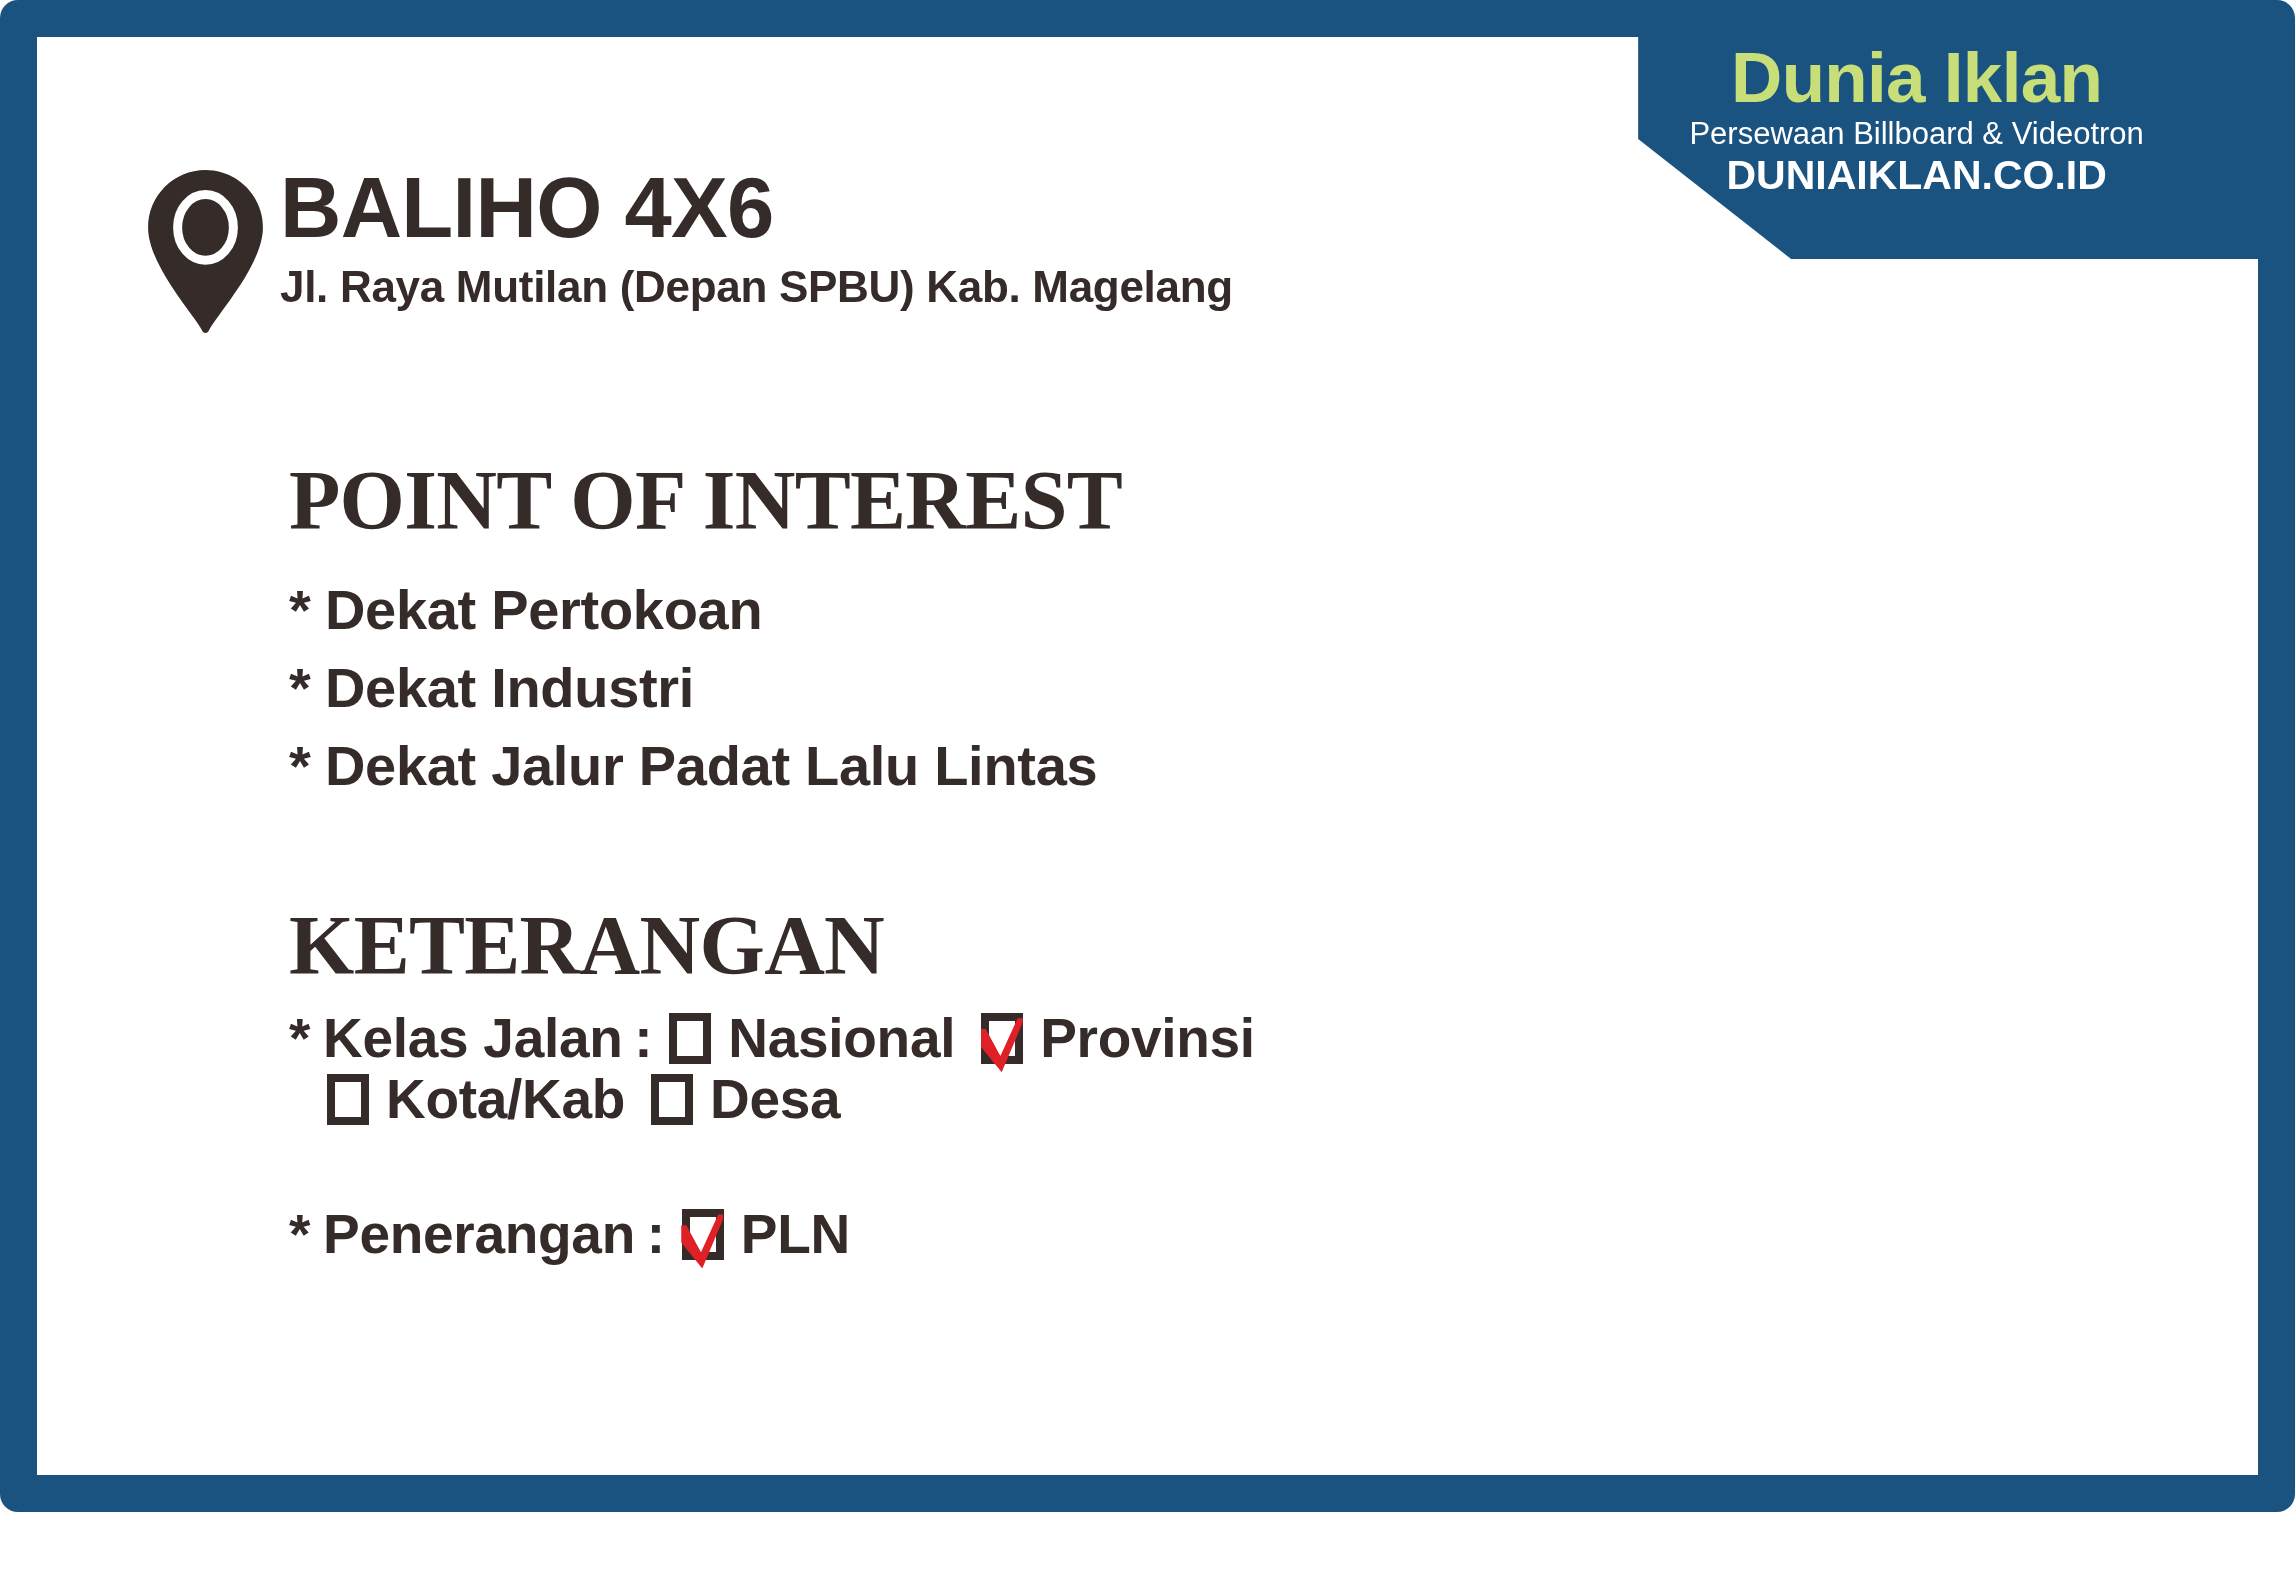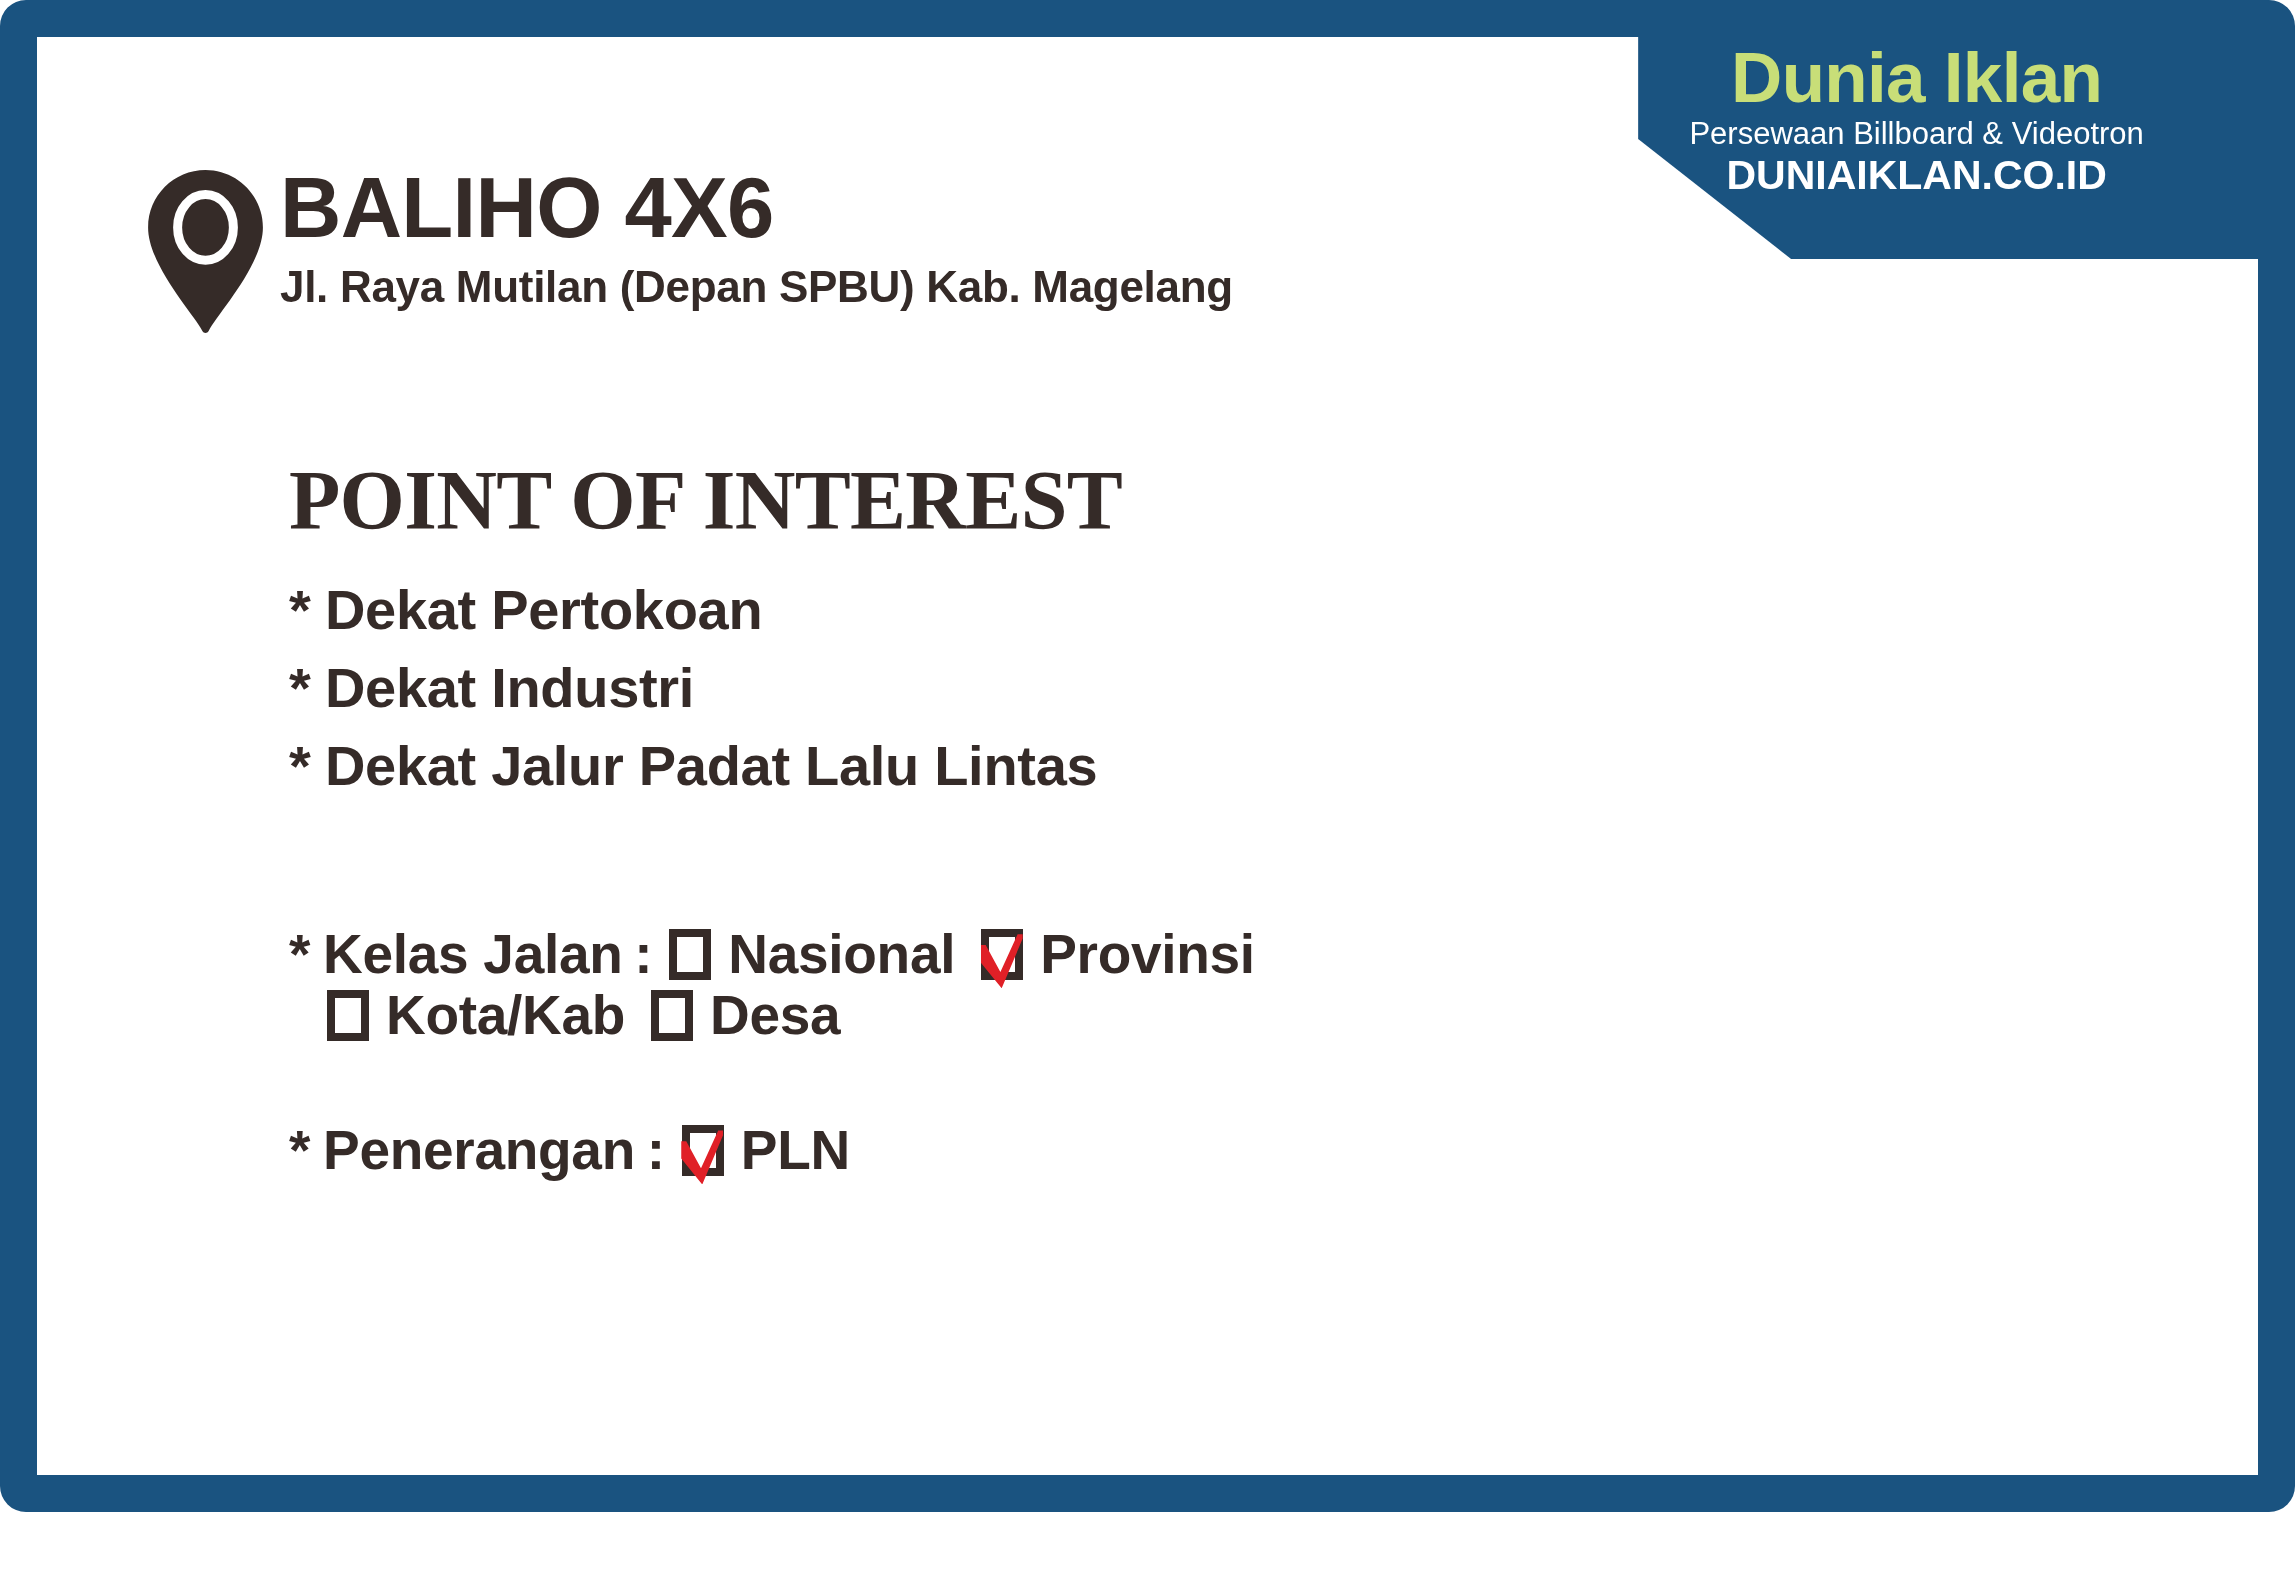--- a/index.html
+++ b/index.html
@@ -16,21 +16,21 @@
 
   
   #card {
     position: absolute;
     left: 0px;
     top: 0px;
     width: 2295px;
     height: 1512px;
     box-sizing: border-box;
     border: 37px solid #1a5380;
-    border-radius: 26px;
+    border-radius: 18px;
     background: #ffffff;
     overflow: hidden;
   }
 
   
   #card-inner {
     position: absolute;
     inset: 0;
     background: #ffffff;
   }
@@ -228,20 +228,21 @@
       <div class="poi-item">
         <span class="poi-star">*</span><span>Dekat Industri</span>
       </div>
       <div class="poi-item">
         <span class="poi-star">*</span><span>Dekat Jalur Padat Lalu Lintas</span>
       </div>
     </div>
   </div>
 
   <div id="ket-section">
+    <div class="section-heading">KETERANGAN</div>
 
     <div id="ket-groups">
 
       <div class="field-line">
         <span class="field-star">*</span>
         <span class="field-label">Kelas Jalan</span>
         <span class="field-colon">:</span>
 
         <span class="opt">
           <span class="cbox"></span>

